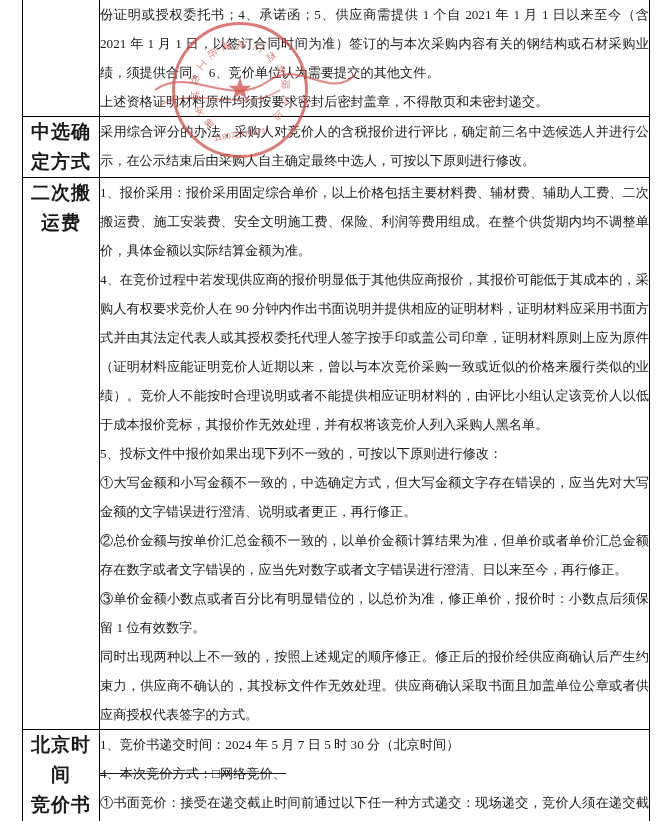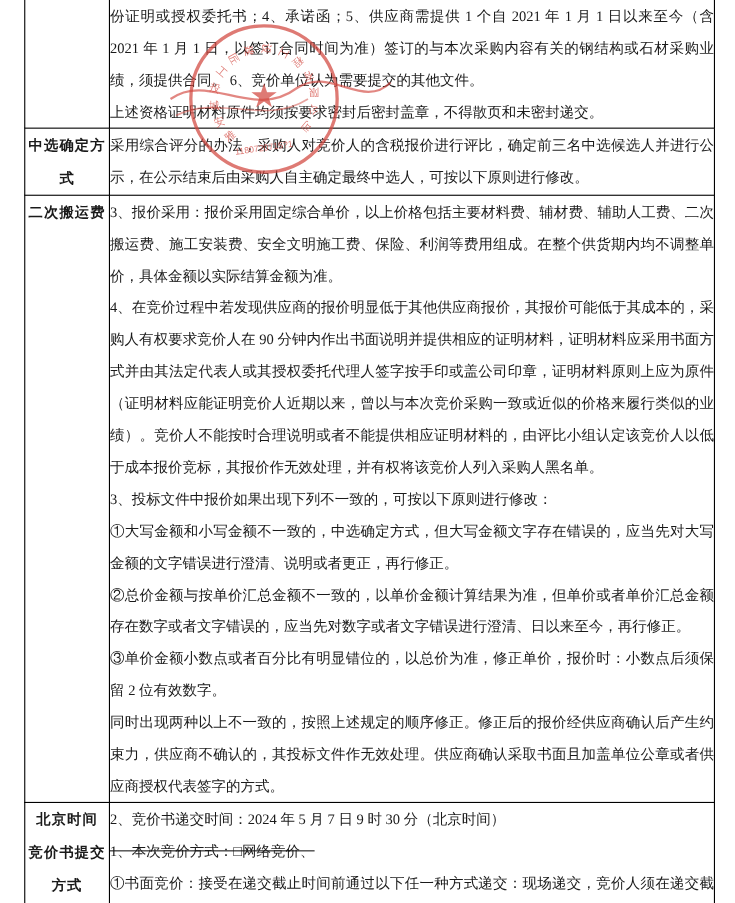--- a/index.html
+++ b/index.html
@@ -30,21 +30,21 @@
   table.doc td {
     border: 1px solid #000;
     vertical-align: top;
     padding: 0;
     margin-top: 16px;
   }
   td.labelcell {
     width: 76px;
     text-align: center;
     font-weight: bold;
-    font-size: 13px;
+    font-size: 19px;
     line-height: 30px;
     letter-spacing: 1px;
     padding-top: 8px;
   }
   td.labelcell .lbl {
     display: block;
   }
   td.bodycell {
     padding: 4px 8px 6px 8px;
     font-size: 13.2px;
@@ -152,39 +152,39 @@
       <td class="bodycell">
         <p class="ind">采用综合评分的办法，采购人对竞价人的含税报价进行评比，确定前三名中选候选人并进行公示，在公示结束后由采购人自主确定最终中选人，可按以下原则进行修改。</p>
       </td>
     </tr>
 
     <tr>
       <td class="labelcell">
         <span class="lbl">二次搬运费</span>
       </td>
       <td class="bodycell">
-        <p class="ind">3、报价采用：报价采用固定综合单价，以上价格包括主要材料费、辅材费、辅助人工费、二次搬运费、施工安装费、安全文明施工费、保险、利润等费用组成。在整个供货期内均不调整单价，具体金额以实际结算金额为准。</p>
+        <p class="ind">1、报价采用：报价采用固定综合单价，以上价格包括主要材料费、辅材费、辅助人工费、二次搬运费、施工安装费、安全文明施工费、保险、利润等费用组成。在整个供货期内均不调整单价，具体金额以实际结算金额为准。</p>
         <p class="ind">4、在竞价过程中若发现供应商的报价明显低于其他供应商报价，其报价可能低于其成本的，采购人有权要求竞价人在 90 分钟内作出书面说明并提供相应的证明材料，证明材料应采用书面方式并由其法定代表人或其授权委托代理人签字按手印或盖公司印章，证明材料原则上应为原件（证明材料应能证明竞价人近期以来，曾以与本次竞价采购一致或近似的价格来履行类似的业绩）。竞价人不能按时合理说明或者不能提供相应证明材料的，由评比小组认定该竞价人以低于成本报价竞标，其报价作无效处理，并有权将该竞价人列入采购人黑名单。</p>
-        <p class="ind">3、投标文件中报价如果出现下列不一致的，可按以下原则进行修改：</p>
+        <p class="ind">5、投标文件中报价如果出现下列不一致的，可按以下原则进行修改：</p>
         <p class="ind">①大写金额和小写金额不一致的，中选确定方式，但大写金额文字存在错误的，应当先对大写金额的文字错误进行澄清、说明或者更正，再行修正。</p>
         <p class="ind">②总价金额与按单价汇总金额不一致的，以单价金额计算结果为准，但单价或者单价汇总金额存在数字或者文字错误的，应当先对数字或者文字错误进行澄清、日以来至今，再行修正。</p>
-        <p class="ind">③单价金额小数点或者百分比有明显错位的，以总价为准，修正单价，报价时：小数点后须保留 2 位有效数字。</p>
+        <p class="ind">③单价金额小数点或者百分比有明显错位的，以总价为准，修正单价，报价时：小数点后须保留 1 位有效数字。</p>
         <p class="ind">同时出现两种以上不一致的，按照上述规定的顺序修正。修正后的报价经供应商确认后产生约束力，供应商不确认的，其投标文件作无效处理。供应商确认采取书面且加盖单位公章或者供应商授权代表签字的方式。</p>
       </td>
     </tr>
 
     <tr>
       <td class="labelcell">
         <span class="lbl">北京时间</span>
         <span class="lbl">竞价书提交</span>
         <span class="lbl">方式</span>
       </td>
       <td class="bodycell lastcell">
-        <p class="ind">2、竞价书递交时间：2024 年 5 月 7 日 9 时 30 分（北京时间）</p>
-        <p class="ind strike">1、本次竞价方式：□网络竞价、</p>
+        <p class="ind">1、竞价书递交时间：2024 年 5 月 7 日 5 时 30 分（北京时间）</p>
+        <p class="ind strike">4、本次竞价方式：□网络竞价、</p>
         <p class="ind">①书面竞价：接受在递交截止时间前通过以下任一种方式递交：现场递交，竞价人须在递交截止时间前将竞价纸质原件按照竞价函要求签字、盖章、胶装成册密封盖章后现场递交；</p>
 
       </td>
     </tr>
   </tbody>
     </table>
 
   <div class="seal">
     <div class="star">★</div>
     <div class="code">1180720715?1</div>

